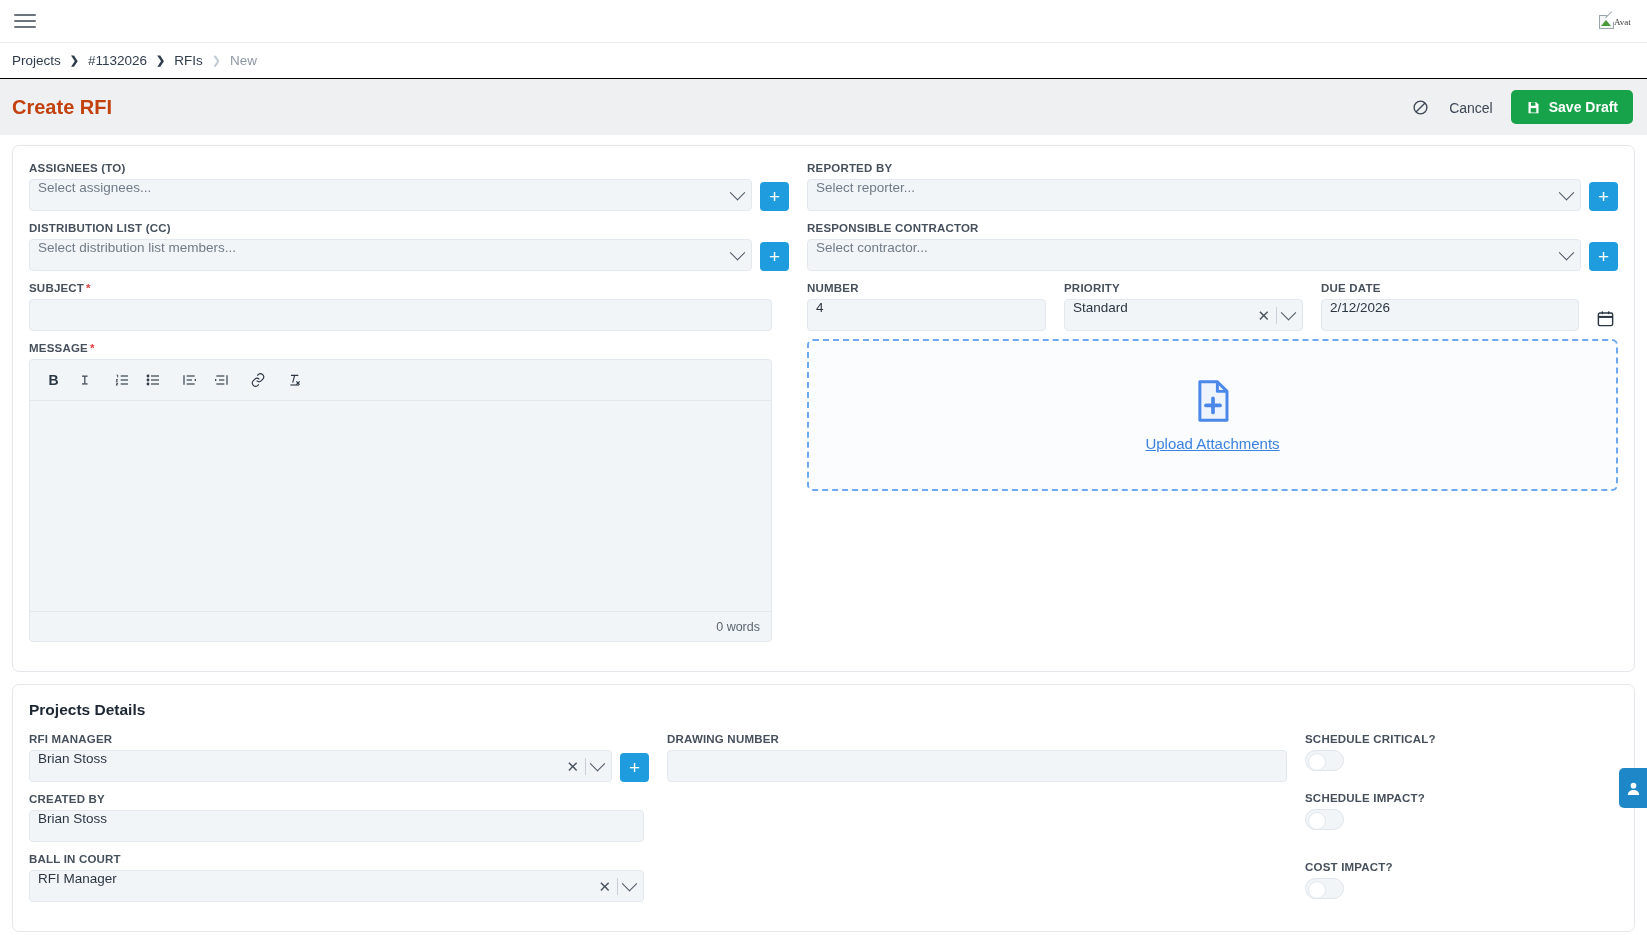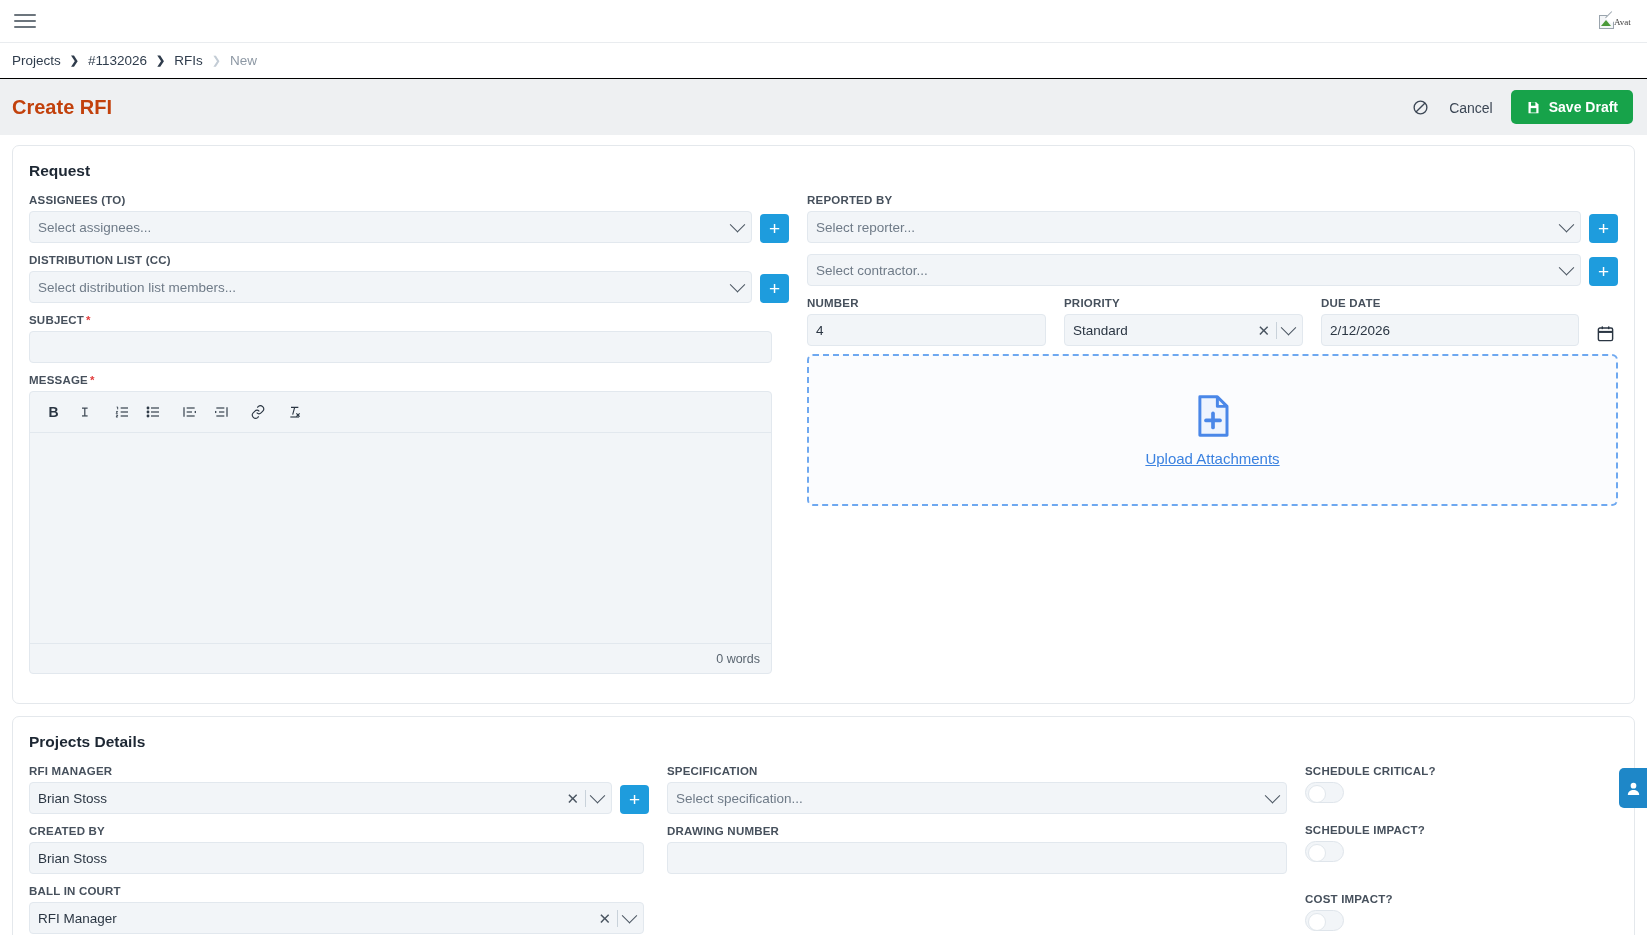--- a/index.html
+++ b/index.html
@@ -77,21 +77,21 @@
   .card-title { font-size: 15.5px; font-weight: bold; color: #1d2733; margin-bottom: 14px; }
 
   .flabel {
     font-size: 11.5px; font-weight: bold; letter-spacing: .2px;
     color: #46505c; text-transform: uppercase; margin-bottom: 5px; display: block;
   }
   .req { color: #e23b3b; margin-left: 2px; }
 
   .field {
     height: 32px; background: #f2f5f8; border: 1px solid #e2e8ee; border-radius: 4px;
-    display: flex; align-items: center; padding: 0 8px; font-size: 13.5px;
+    display: flex; padding: 0 8px; font-size: 13.5px;
     color: #2b3643; width: 100%;
   }
   .field.placeholder { color: #6f7b88; }
   .field-ctrls { margin-left: auto; display: flex; align-items: center; gap: 6px; color: #4a5561; }
   .chev { width: 11px; height: 11px; border-right: 1.6px solid #4a5561;
     border-bottom: 1.6px solid #4a5561; transform: rotate(45deg) translate(-2px,-2px); }
   .xmark { font-size: 15px; line-height: 1; color: #4a5561; cursor: pointer; }
   .divider-v { width: 1px; height: 17px; background: #c9d2da; }
 
   .plusbtn {
@@ -205,21 +205,20 @@
         <rect x="7.5" y="13" width="9" height="7" fill="#17a34a"></rect>
       </svg>
       <span>Save Draft</span>
     </button>
   </div>
 </div>
 
 <div class="content">
 
   <div class="card">
-    <div class="card-title">Request</div>
 
     <div class="req-grid">
 
       <div class="req-left">
 
         <div class="fgroup">
           <label class="flabel">ASSIGNEES (TO)</label>
           <div class="row">
             <div class="field placeholder grow">
               <span>Select assignees...</span>
@@ -333,20 +332,21 @@
               <span>Select reporter...</span>
               <span class="field-ctrls">
                   <span class="chev"></span>
                 </span>
             </div>
             <button class="plusbtn">+</button>
           </div>
         </div>
 
         <div class="fgroup">
+          <label class="flabel">RESPONSIBLE CONTRACTOR</label>
           <div class="row">
             <div class="field placeholder grow">
               <span>Select contractor...</span>
               <span class="field-ctrls">
                   <span class="chev"></span>
                 </span>
             </div>
             <button class="plusbtn">+</button>
           </div>
         </div>
@@ -436,29 +436,20 @@
               <span class="xmark">✕</span>
               <span class="divider-v"></span>
               <span class="chev"></span>
             </span>
           </div>
         </div>
       </div>
 
       <div class="gd-c2">
         <div class="fgroup">
-          <label class="flabel">SPECIFICATION</label>
-          <div class="field placeholder">
-            <span>Select specification...</span>
-            <span class="field-ctrls">
-                <span class="chev"></span>
-              </span>
-          </div>
-        </div>
-        <div class="fgroup">
           <label class="flabel">DRAWING NUMBER</label>
           <div class="field">
             <span></span>
           </div>
         </div>
       </div>
 
       <div class="gd-c3">
         <div class="fgroup">
           <label class="flabel">SCHEDULE CRITICAL?</label>

